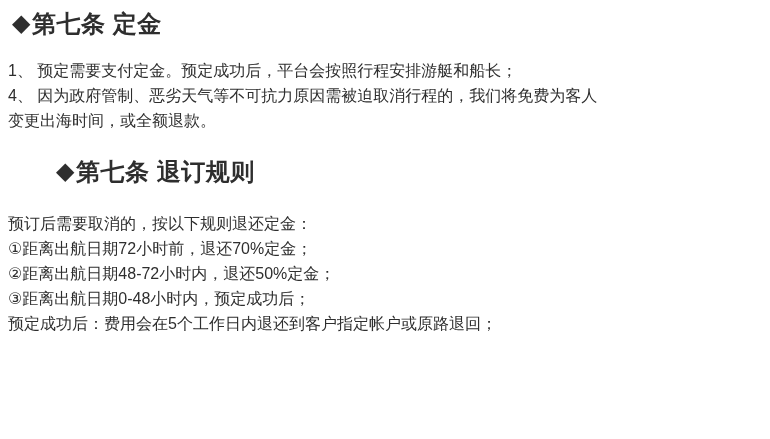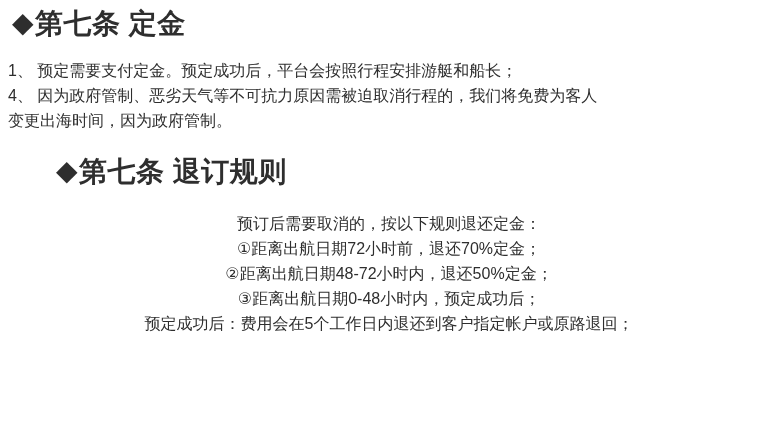--- a/index.html
+++ b/index.html
@@ -13,58 +13,58 @@
     color: #2e2e2e;
     font-family: "Liberation Sans", "DejaVu Sans", sans-serif;
     overflow: hidden;
   }
   .doc {
     width: 770px;
     height: 439px;
     position: relative;
   }
   .section-heading {
-    font-size: 28px;
+    font-size: 24px;
     font-weight: 700;
     line-height: 30px;
     padding-left: 12px;
     letter-spacing: 0.5px;
     white-space: nowrap;
   }
   .section-heading .bullet {
     display: inline-block;
     transform: translateY(-1px);
     margin-right: 1px;
   }
   .heading-1 { margin-top: 9px; }
   .heading-2 { margin-top: 24px; margin-left: 44px; }
   .body-para {
     font-size: 16px;
     line-height: 25px;
     padding-left: 8px;
   }
   .para-1 { margin-top: 19px; }
-  .para-2 { margin-top: 24px; text-align: center; }
+  .para-2 { margin-top: 24px; }
   .terms-line {
     white-space: nowrap;
   }
 </style>
 </head>
 <body>
 
 <div class="doc">
 
   <div class="section-heading heading-1">
     <span class="bullet">◆</span><span>第七条 定金</span>
   </div>
 
   <div class="body-para para-1">
     <div class="terms-line">1、 预定需要支付定金。预定成功后，平台会按照行程安排游艇和船长；</div>
     <div class="terms-line">4、 因为政府管制、恶劣天气等不可抗力原因需被迫取消行程的，我们将免费为客人</div>
-    <div class="terms-line">变更出海时间，因为政府管制。</div>
+    <div class="terms-line">变更出海时间，或全额退款。</div>
   </div>
 
   <div class="section-heading heading-2">
     <span class="bullet">◆</span><span>第七条 退订规则</span>
   </div>
 
   <div class="body-para para-2">
     <div class="terms-line">预订后需要取消的，按以下规则退还定金：</div>
     <div class="terms-line">①距离出航日期72小时前，退还70%定金；</div>
     <div class="terms-line">②距离出航日期48-72小时内，退还50%定金；</div>

